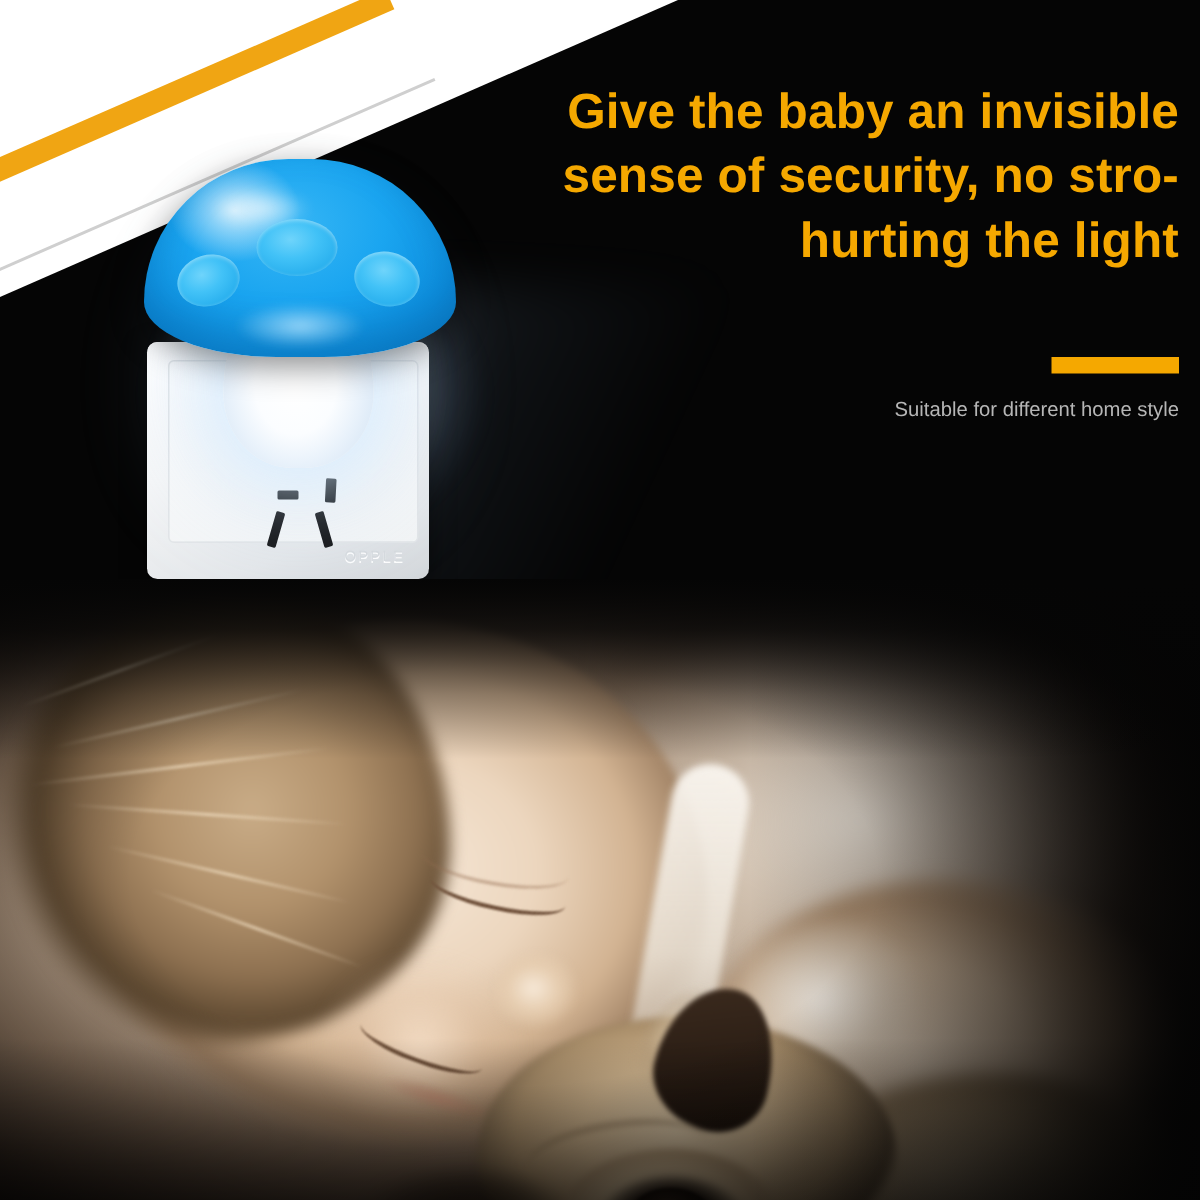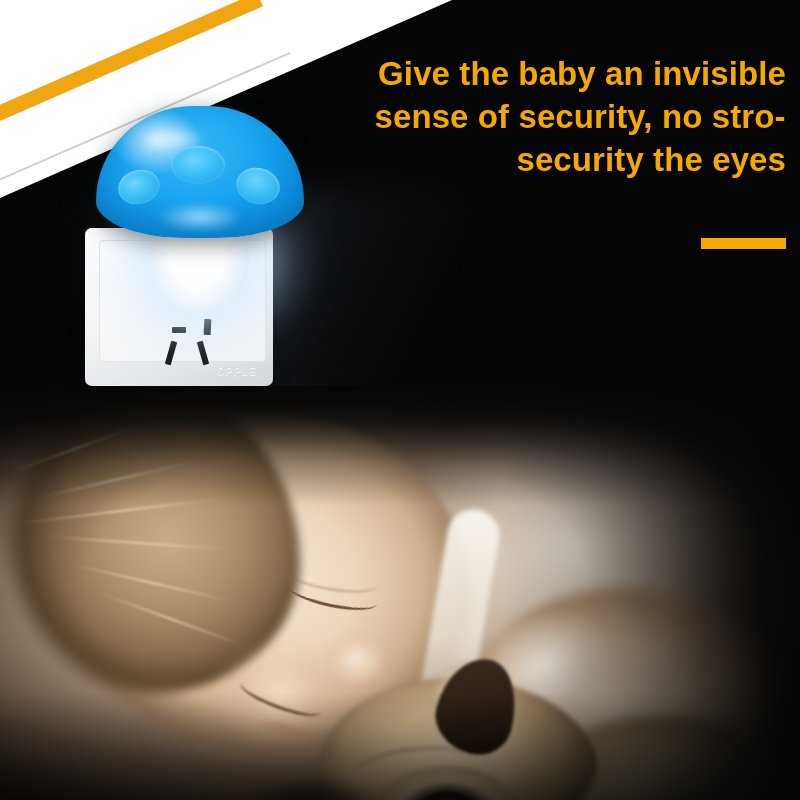--- a/index.html
+++ b/index.html
@@ -75,21 +75,21 @@
     height: 270px;
     background: radial-gradient(ellipse 48% 45% at 50% 42%,
                 rgba(222,238,255,0.55) 0%,
                 rgba(180,215,255,0.22) 42%,
                 rgba(120,170,230,0.05) 68%,
                 rgba(0,0,0,0) 80%);
     filter: blur(6px);
   }
   .outlet-plate {
     position: absolute;
-    left: 85px;
+    left: 98px;
     top: 228px;
     width: 188px;
     height: 158px;
     background: linear-gradient(160deg, #ffffff 0%, #f5f6f7 42%, #e4e7ea 78%, #d2d6da 100%);
     border-radius: 7px;
     box-shadow: 0 5px 16px rgba(0,0,0,0.55), inset 0 1px 0 #ffffff;
   }
   .outlet-inner {
     position: absolute;
     left: 14px;
@@ -202,21 +202,21 @@
     top: 52px;
     width: 412px;
     text-align: right;
     color: #f5a800;
     font-size: 33px;
     line-height: 43px;
     letter-spacing: 0.1px;
   }
   .headline .ln { display: block; white-space: nowrap; font-weight: bold; }
   .headline .ln-2,
-  .headline .ln-3 { text-align: center; }
+  .headline .ln-3 { text-align: right; }
 
   .accent-bar {
     position: absolute;
     right: 14px;
     top: 238px;
     width: 85px;
     height: 11px;
     background: #f5a800;
   }
   .subtext {
@@ -505,26 +505,27 @@
         <div class="spot spot-center"></div>
         <div class="spot spot-left"></div>
         <div class="spot spot-right"></div>
       </div>
       <div class="mush-cap-underglow"></div>
     </div>
 
     <div class="headline">
       <span class="ln ln-1">Give the baby an invisible</span>
       <span class="ln ln-2">sense of security, no stro-</span>
-      <span class="ln ln-4">security the eyes</span>
+      <span class="ln ln-4">hurting the light</span>
     </div>
 
     <div class="accent-bar"></div>
 
     <div class="subtext">
+      <span class="sln">Suitable for different home style</span>
     </div>
   </div>
 
   <div class="photo">
     <div class="photo-base"></div>
     <div class="bedding"></div>
 
     <div class="baby-head"></div>
     <div class="baby-hair"></div>
     <div class="hair-wisp w6"></div>

